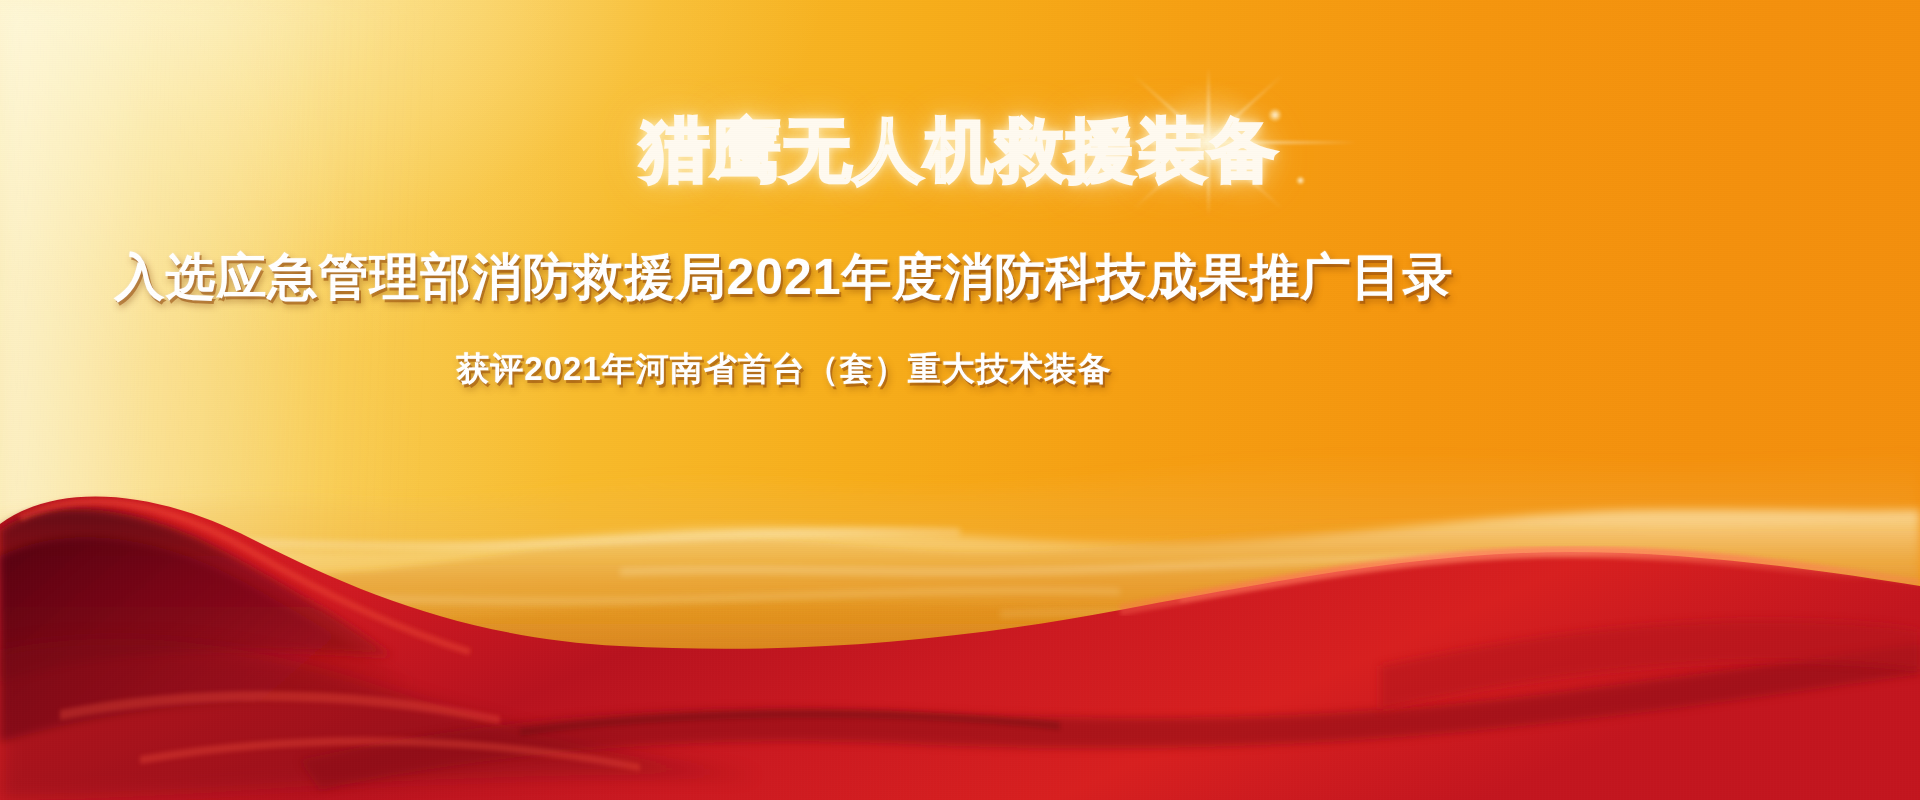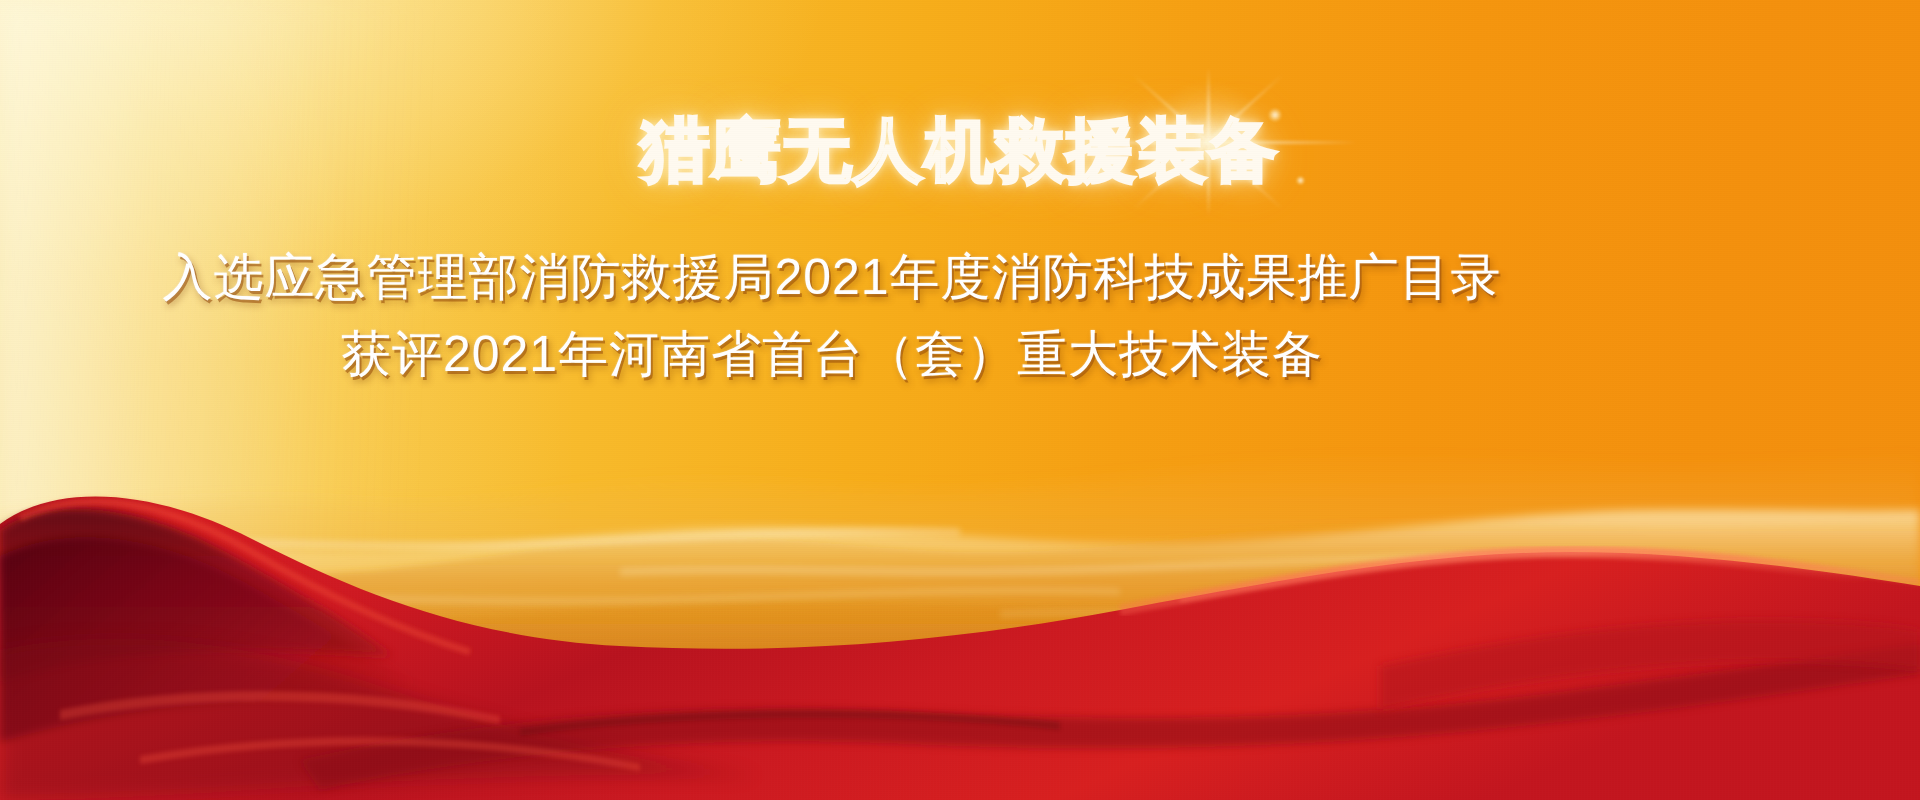--- a/index.html
+++ b/index.html
@@ -140,33 +140,32 @@
       0 0 10px rgba(255,248,220,0.95),
       0 0 24px rgba(255,238,180,0.75),
       0 0 46px rgba(255,225,150,0.45);
     white-space: nowrap;
   }
 
   .subline {
     position: absolute;
     left: 0;
     width: 1568px;
-    font-weight: 400;
+    font-weight: 700;
     color: #ffffff;
     letter-spacing: 1px;
     line-height: 1;
     white-space: nowrap;
     text-shadow:
       2px 3px 0 rgba(150,72,10,0.55),
       3px 5px 7px rgba(120,55,5,0.42),
       0 0 2px rgba(255,255,255,0.6);
-    padding-left: 48px;
   }
   .subline-1 { top: 252px; font-size: 50px; }
-  .subline-2 { top: 329px; font-size: 50px; }
+  .subline-2 { top: 352px; font-size: 33px; }
 
   
   .grain {
     position: absolute;
     inset: 0;
     opacity: 0.05;
     pointer-events: none;
     background-image:
       repeating-linear-gradient(0deg, rgba(0,0,0,0.35) 0px, rgba(0,0,0,0) 1px, rgba(0,0,0,0) 2px),
       repeating-linear-gradient(90deg, rgba(255,255,255,0.25) 0px, rgba(255,255,255,0) 1px, rgba(255,255,255,0) 3px);

